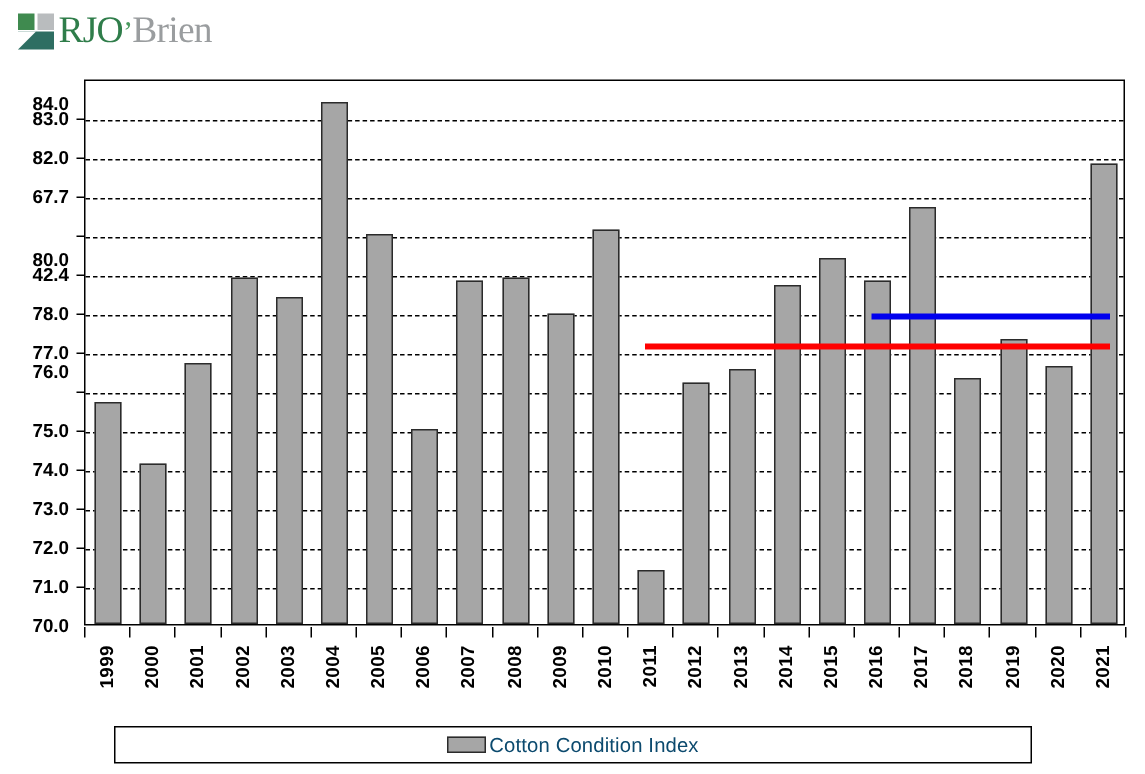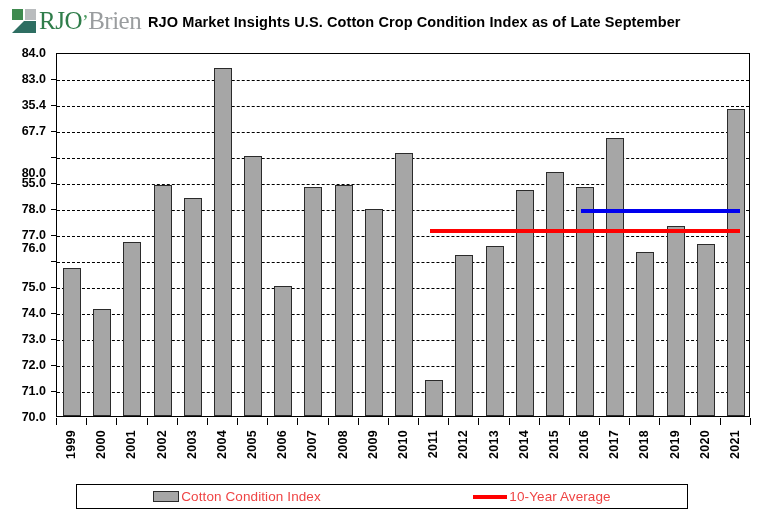--- a/index.html
+++ b/index.html
@@ -184,52 +184,51 @@
     border: 1px solid #2b2b2b;
     box-sizing: border-box;
     margin-right: 2px;
   }
   .legend-swatch-line {
     width: 34px; height: 4px;
     margin-right: 2px;
   }
   .legend-label {
     font-size: 13.5px;
-    color: #ef4444;
+    color: #0c4a6e;
     letter-spacing: 0.1px;
   }
 </style>
 </head>
 <body>
 
 <div id="header">
   <div id="logo">
     <div id="logo-mark">
       <div class="sq-a"></div>
         <div class="sq-b"></div>
         <div class="sq-c"></div>
     </div>
     <div id="logo-text">
       <span class="rjo">RJO</span><span class="apos">’</span><span class="brien">Brien</span>
     </div>
   </div>
-  <div id="chart-title">RJO Market Insights U.S. Cotton Crop Condition Index as of Late September</div>
 </div>
 
 <div id="yaxis">
-    <div class="ytick-label" style="top: 0px;">84.0</div>
+    <div class="ytick-label" style="top: 16px;">84.0</div>
     <div class="ytick-label" style="top: 26px;">83.0</div>
     <div class="ytick-mark" style="top: 26px;"></div>
-    <div class="ytick-label" style="top: 52px;">35.4</div>
+    <div class="ytick-label" style="top: 52px;">82.0</div>
     <div class="ytick-mark" style="top: 52px;"></div>
     <div class="ytick-label" style="top: 78px;">67.7</div>
     <div class="ytick-mark" style="top: 78px;"></div>
     <div class="ytick-label" style="top: 104px; margin-top: 16px;">80.0</div>
     <div class="ytick-mark" style="top: 104px;"></div>
-    <div class="ytick-label" style="top: 130px;">55.0</div>
+    <div class="ytick-label" style="top: 130px;">42.4</div>
     <div class="ytick-mark" style="top: 130px;"></div>
     <div class="ytick-label" style="top: 156px;">78.0</div>
     <div class="ytick-mark" style="top: 156px;"></div>
     <div class="ytick-label" style="top: 182px;">77.0</div>
     <div class="ytick-mark" style="top: 182px;"></div>
     <div class="ytick-label" style="top: 195px;">76.0</div>
     <div class="ytick-mark" style="top: 208px;"></div>
     <div class="ytick-label" style="top: 234px;">75.0</div>
     <div class="ytick-mark" style="top: 234px;"></div>
     <div class="ytick-label" style="top: 260px;">74.0</div>
@@ -382,17 +381,13 @@
     <div class="xtick-mark" style="left: 663.826px;"></div>
     <div class="xtick-label" style="left: 671.913px;">2021</div>
     <div class="xtick-mark" style="left: 694px;"></div>
   </div>
 
 <div id="legend">
     <div class="legend-item">
       <div class="legend-swatch-bar" style="background: rgb(166, 166, 166);"></div>
       <span class="legend-label">Cotton Condition Index</span>
     </div>
-    <div class="legend-item">
-      <div class="legend-swatch-line" style="background: rgb(255, 0, 0);"></div>
-      <span class="legend-label">10-Year Average</span>
-    </div>
   </div>
 
 </body></html>

